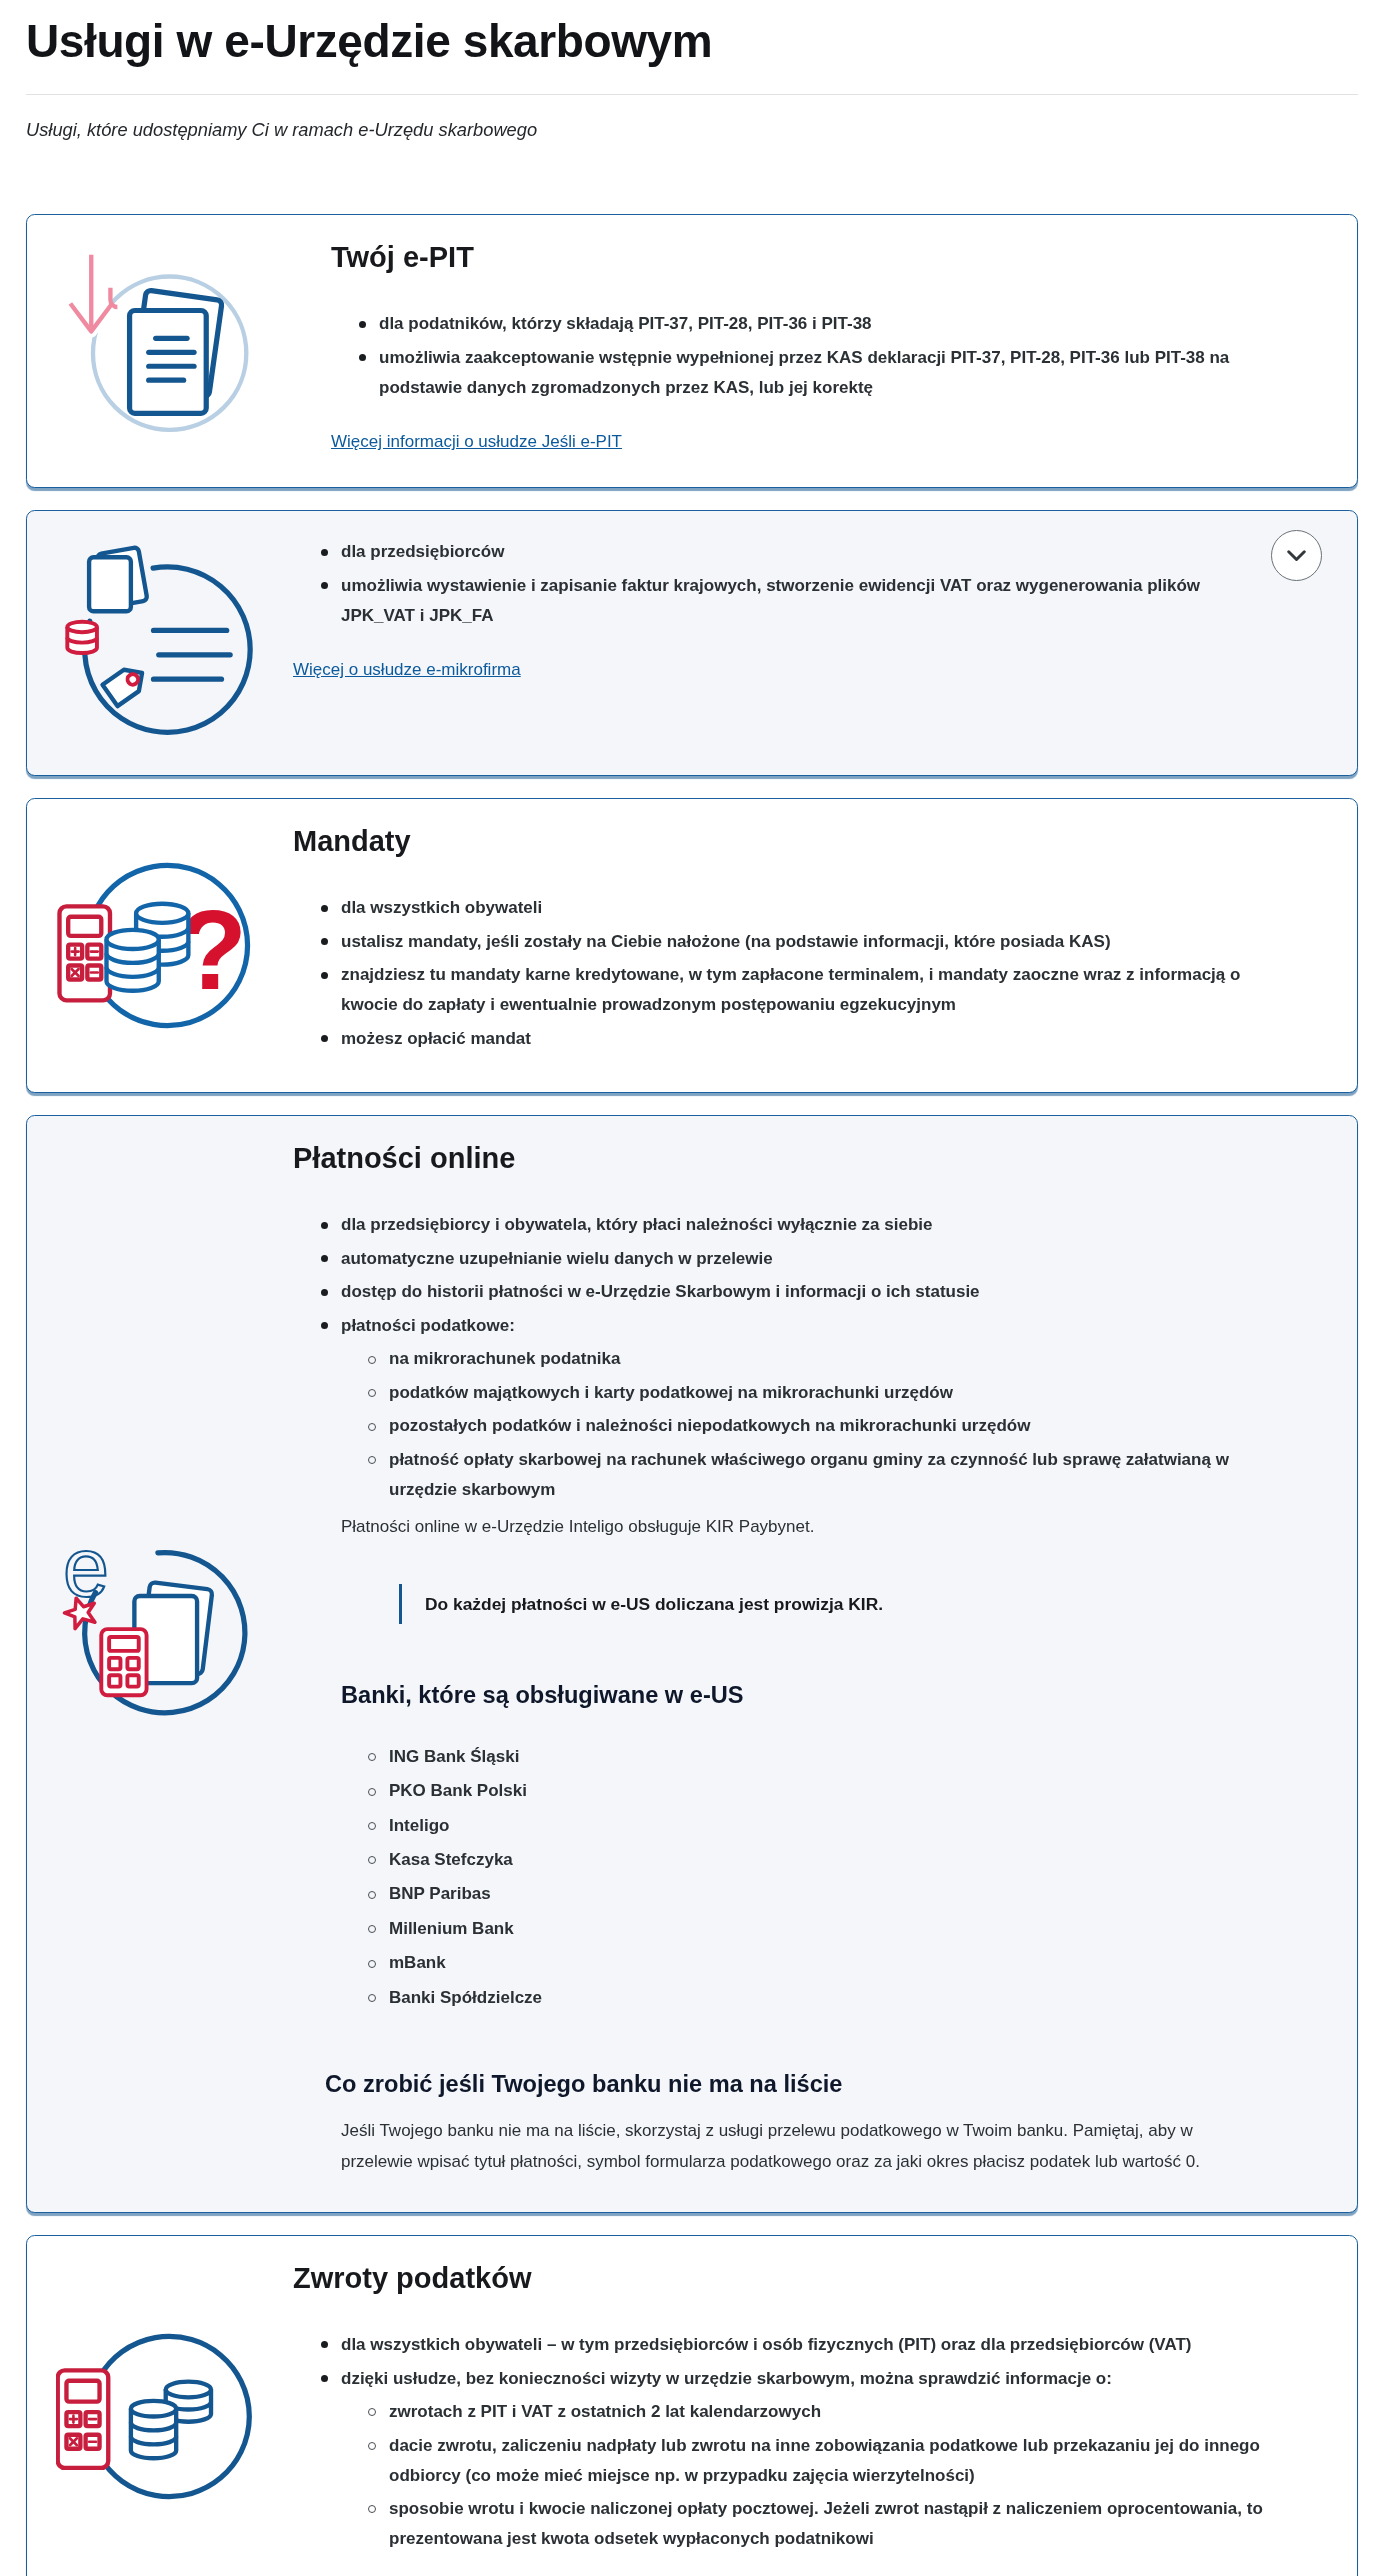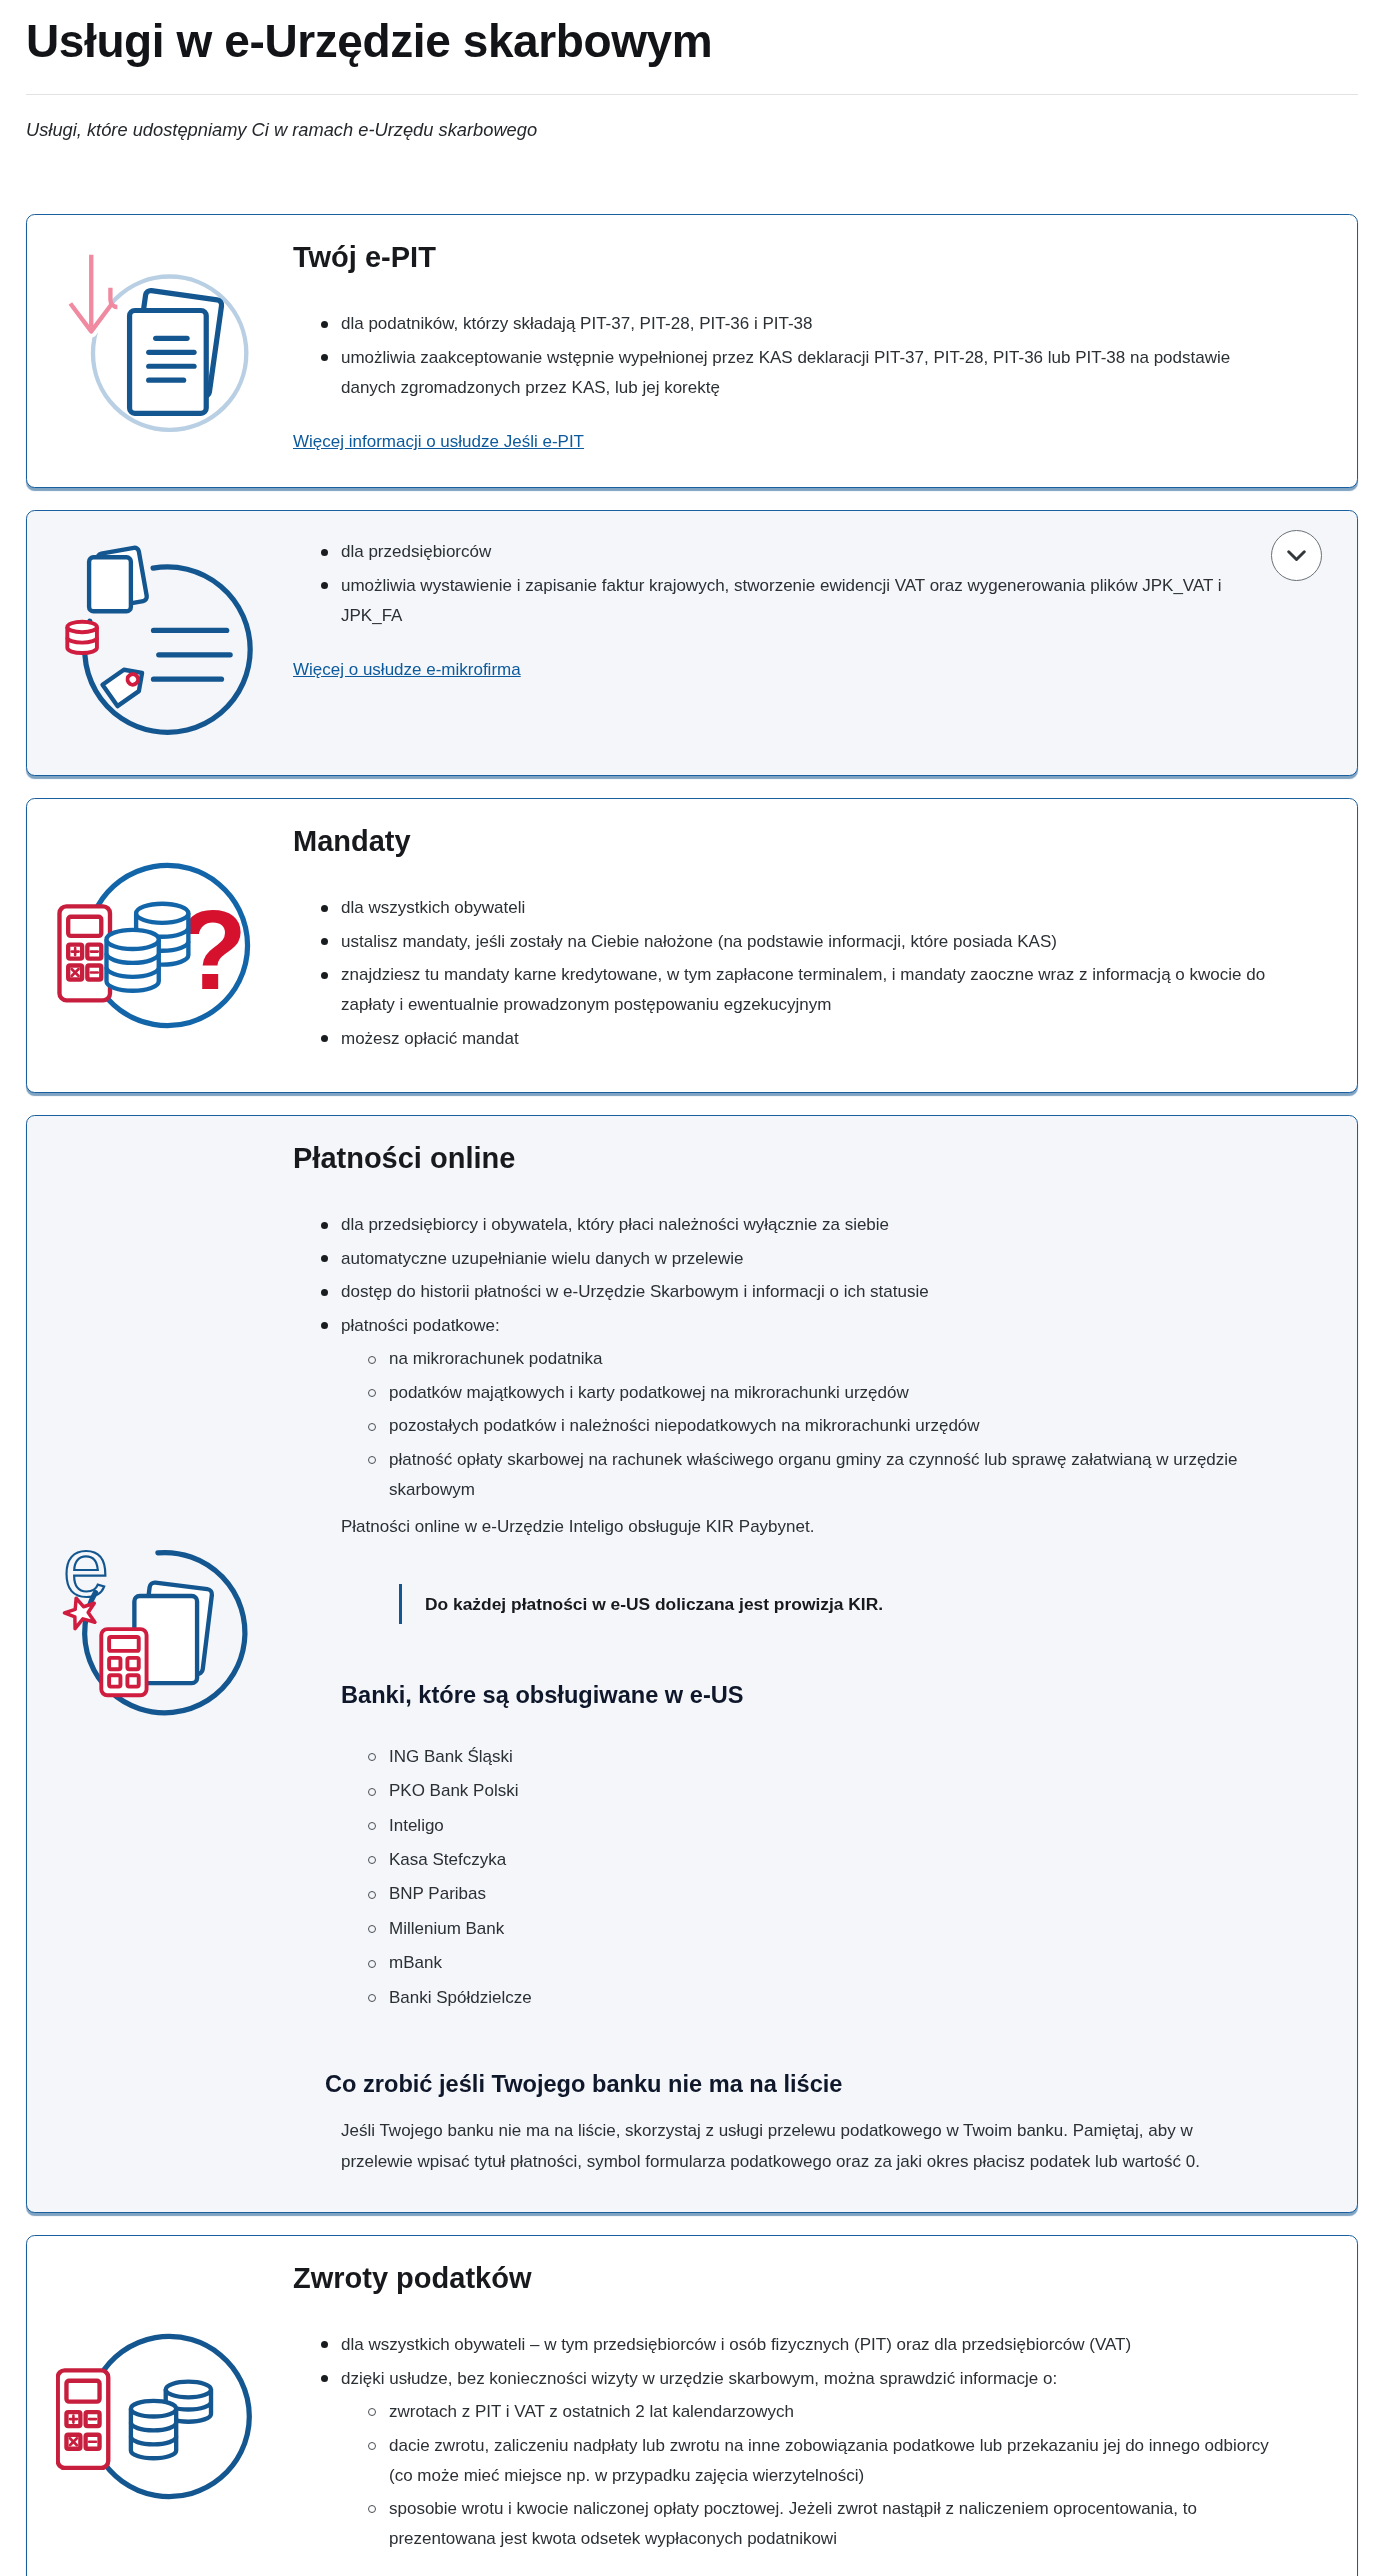--- a/index.html
+++ b/index.html
@@ -28,21 +28,21 @@
   }
   .card.alt { background:#f4f6fa; }
 
   .icon-col { flex:0 0 266px; display:flex; justify-content:center; align-items:center; }
   .card.icon-top .icon-col { align-items:flex-start; padding-top:410px; }
 
   .content { flex:1; padding:26px 83px 35px 0; }
 
   h2.card-title { font-size:29px; font-weight:700; margin:0 0 35px 0; color:#17191c; }
 
-  ul { margin:0; padding:0; list-style:none; font-size:17px; line-height:30px; color:#2b3035; }
+  ul { margin:0; padding:0; list-style:none; font-size:17px; line-height:30px; color:#2b3035;font-weight:bold; }
   ul.b1 > li { position:relative; padding-left:48px; margin:0 0 3.5px 0; }
   ul.b1 > li::before {
     content:""; position:absolute; left:28px; top:11.3px;
     width:7px; height:7px; border-radius:50%; background:#1a1d20;
   }
   ul.b2 > li { position:relative; padding-left:96px; margin:0 0 3.5px 0; }
   ul.b2 > li::before {
     content:""; position:absolute; left:75px; top:11.3px;
     width:6.1px; height:6.1px; border-radius:50%;
     border:1.4px solid #4a4f55; background:transparent;
@@ -66,21 +66,21 @@
     display:inline-block; margin-top:26px;
     color:#0c5a9c; font-size:17px; text-decoration:underline; cursor:pointer;
   }
 
   button.expand-btn {
     position:absolute; top:19px; right:35px; width:51px; height:51px;
     border-radius:50%; background:#ffffff; border:0.9px solid #6a7076;
     display:flex; align-items:center; justify-content:center; cursor:pointer; padding:0;
   }
 
-  .min-epit   { min-height:266px; }
+  .min-epit   { min-height:266px;gap:38px; }
   .min-mikro  { min-height:266px; }
   .min-mand   { min-height:276px; }
   .min-plat   { min-height:1068px; }
   .min-zwrot  { min-height:362px; }
 
   svg text.qmark { font-family:"Liberation Sans", sans-serif; font-weight:700; }
   svg text.eletter { font-family:"Liberation Sans", sans-serif; }
 </style>
 </head>
 <body>

